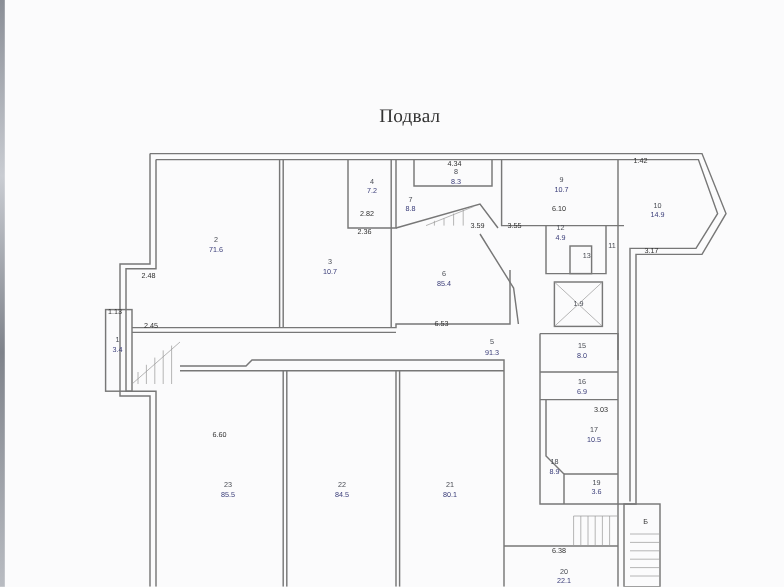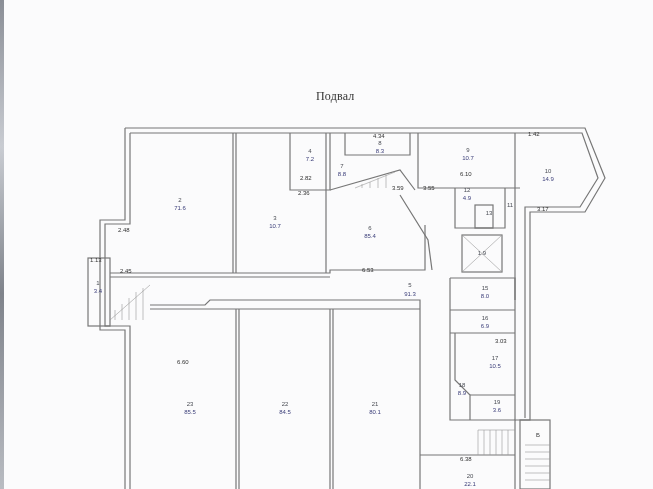--- a/index.html
+++ b/index.html
@@ -1,18 +1,18 @@
 <!DOCTYPE html>
 <html><head>
 <meta charset="utf-8">
 <style>
   html, body { margin:0; padding:0; }
   body { width:653px; height:489px; background:#fbfbfc; position:relative; overflow:hidden; font-family:"Liberation Serif", serif; }
   .edge { position:absolute; left:0; top:0; width:4px; height:489px; background:linear-gradient(to bottom,#8a8e96,#c9ccd2 30%,#7f838b 60%,#b9bcc2); }
-  .title { position:absolute; left:316px; top:89px; font-size:12px; color:#333; letter-spacing:0.2px; }
+  .title { position:absolute; left:316px; top:89px; font-size:16px; color:#333; letter-spacing:0.2px; }
   svg { position:absolute; left:0; top:0; }
   .lbl { font-family:"Liberation Sans", sans-serif; font-size:6px; fill:#4a4d55; }
   .num { font-family:"Liberation Sans", sans-serif; font-size:6px; fill:#3c3f7a; }
   .dim { font-family:"Liberation Sans", sans-serif; font-size:6px; fill:#333; }
 </style>
 </head>
 <body>
 
 <div class="edge"></div>
 <div class="title">Подвал</div>

